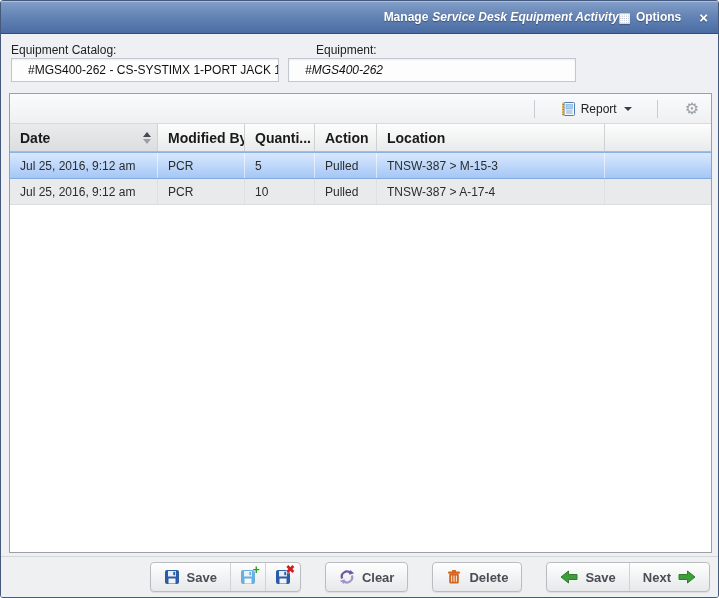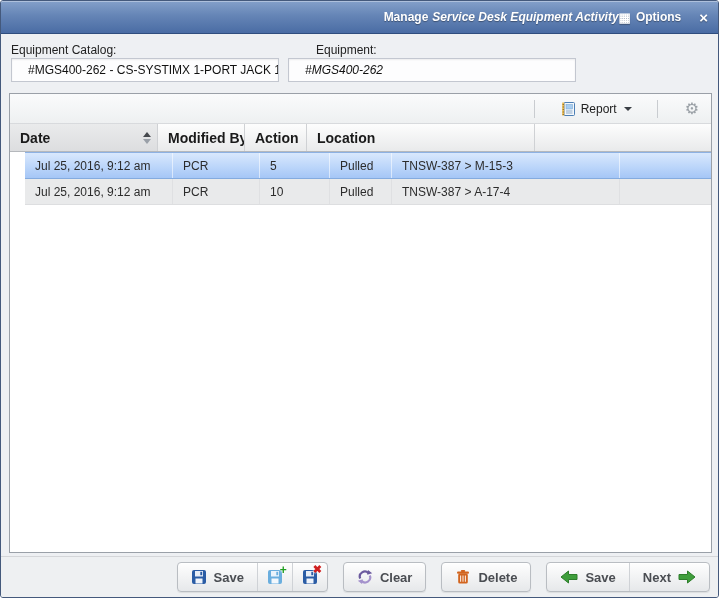--- a/index.html
+++ b/index.html
@@ -67,37 +67,37 @@
     font-size:14px; font-weight:bold; color:#1a1a1a;
     white-space:nowrap; overflow:hidden; cursor:pointer; }
   .hcell.sorted { background:linear-gradient(180deg,#eaebec,#dcdddf); }
   .sort-icon { display:flex; flex-direction:column; align-items:center; gap:2px; }
   .sort-up { width:0;height:0;border-left:4px solid transparent;border-right:4px solid transparent;border-bottom:5px solid #45484d;}
   .sort-down { width:0;height:0;border-left:4px solid transparent;border-right:4px solid transparent;border-top:5px solid #9aa0a8;}
   .c0{width:148px;flex:0 0 148px;} .c1{width:87px;flex:0 0 87px;}
   .c2{width:70px;flex:0 0 70px;} .c3{width:62px;flex:0 0 62px;}
   .c4{width:228px;flex:0 0 228px;} .c5{flex:1 1 auto; border-right:none !important;}
   
-  .grid-body { flex:1 1 auto; background:#fff; overflow:hidden;padding-left:15px; }
+  .grid-body { flex:1 1 auto; background:#fff; overflow:hidden; }
   .grid-row { display:flex; height:26px; cursor:pointer; }
   .grid-row .cell { display:flex; align-items:center; padding:0 10px;
     font-size:12px; color:#2c2c2c; white-space:nowrap; overflow:hidden; }
   .grid-row.alt { background:#e9eaeb; border-bottom:1px solid #dddee0; }
   .grid-row.alt .cell { border-right:1px solid #dfe0e2; }
   .grid-row.selected {
     background:linear-gradient(180deg,#d9e8fd 0%,#bcd6fa 55%,#a5c6f6 100%);
     border-top:1px solid #8db1e3; border-bottom:1px solid #84abdf; height:27px;
   }
   .grid-row.selected .cell { border-right:1px solid rgba(255,255,255,.55); }
   
   .footer {
     position:absolute; left:0; right:0; bottom:0; height:41px;
     background:#eef0f2; border-top:1px solid #d4d6d9;
     display:flex; align-items:center; justify-content:flex-end;
-    padding-right:8px; gap:15px;
+    padding-right:8px; gap:24px;
   }
   .btn, .btn-group {
     height:30px; border:1px solid #b9bdc2; border-radius:4px;
     background:linear-gradient(180deg,#fefefe,#e6e8ea);
     box-shadow:0 1px 1px rgba(0,0,0,.08), inset 0 1px 0 #fff;
   }
   .btn { display:inline-flex; align-items:center; gap:7px; padding:0 13px;
     font-family:"Liberation Sans",sans-serif; font-size:13px; font-weight:bold;
     color:#4a4d52; cursor:pointer; }
   .btn-group { display:inline-flex; align-items:stretch; padding:0; }
@@ -160,20 +160,23 @@
         <div class="hcell c0 sorted">
           <span>Date</span>
           <span class="sort-icon">
             <span class="sort-up"></span>
             <span class="sort-down"></span>
           </span>
         </div>
         <div class="hcell c1">
           <span>Modified By</span>
         </div>
+        <div class="hcell c2">
+          <span>Quanti...</span>
+        </div>
         <div class="hcell c3">
           <span>Action</span>
         </div>
         <div class="hcell c4">
           <span>Location</span>
         </div>
         <div class="hcell c5"></div>
       </div>
     <div class="grid-body" id="grid-body">
         <div class="grid-row selected">

